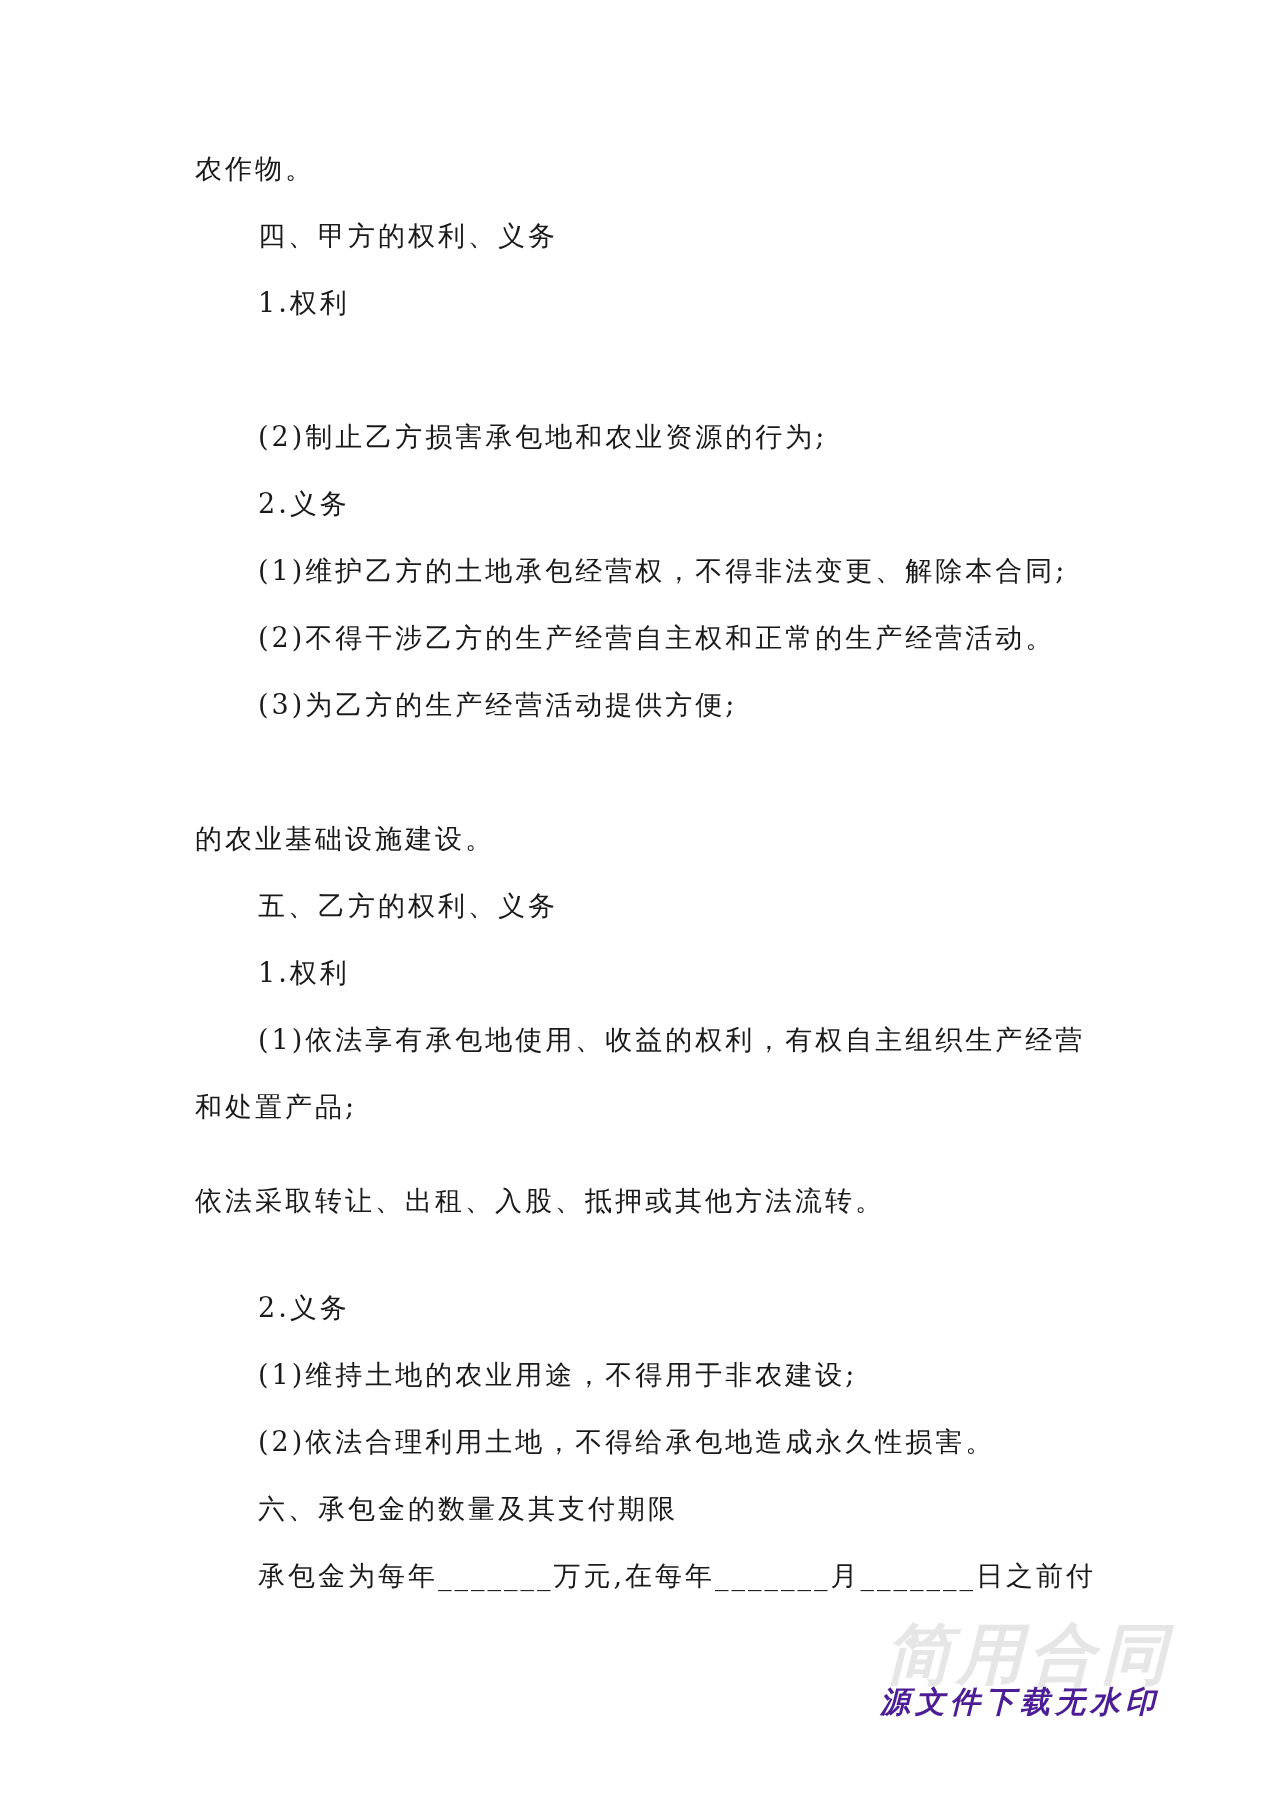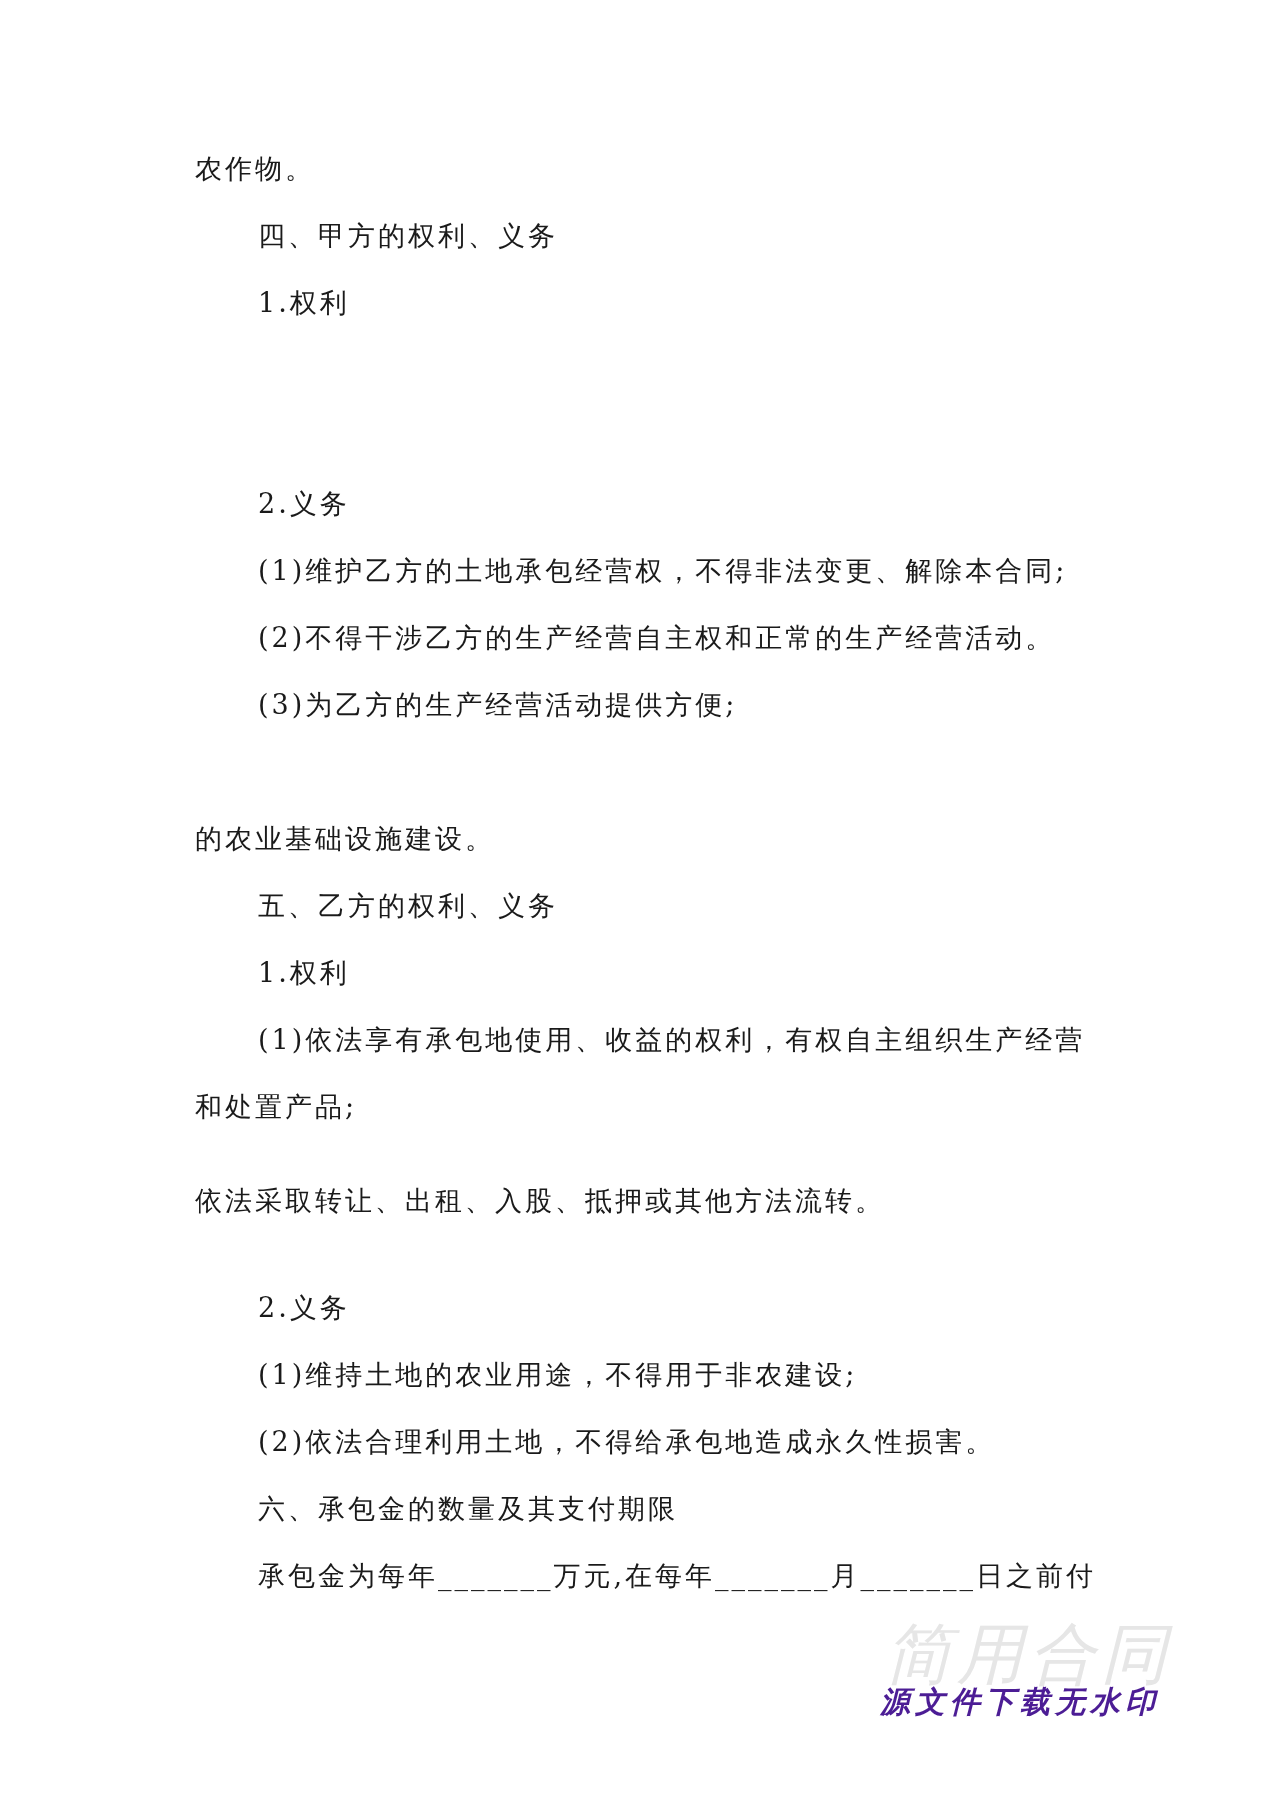--- a/index.html
+++ b/index.html
@@ -1,31 +1,32 @@
 <!DOCTYPE html>
 <html><head>
 <meta charset="utf-8">
 <style>
   html, body { margin: 0; padding: 0; background: #ffffff; }
   body { width: 1280px; height: 1810px; position: relative; overflow: hidden;
          font-family: "DejaVu Serif", "Liberation Serif", serif; color: #1a1a1a; }
   .page { position: absolute; left: 0; top: 0; width: 1280px; height: 1317px; }
   .line { position: absolute; font-size: 27px; letter-spacing: 3px; white-space: nowrap; line-height: 34px; }
   .wm-main { position: absolute; left: 885px; top: 1610px; font-family: "DejaVu Sans", sans-serif;
-             font-size: 66px; font-weight: normal; font-style: italic; color: #e6e6e6; letter-spacing: 6px; }
+             font-size: 66px; font-weight: bold; font-style: italic; color: #e6e6e6; letter-spacing: 6px; }
   .wm-sub { position: absolute; left: 880px; top: 1682px; font-family: "DejaVu Sans", sans-serif;
             font-size: 30px; font-weight: bold; font-style: italic; color: #4c1d95; letter-spacing: 5px; }
 </style>
 </head>
 <body>
 
 <div class="page">
   <div class="line" style="left:195px;top:152px">农作物。</div>
   <div class="line" style="left:258px;top:219px">四、甲方的权利、义务</div>
   <div class="line" style="left:258px;top:286px">1.权利</div>
+  <div class="line" style="left:258px;top:420px">(2)制止乙方损害承包地和农业资源的行为;</div>
   <div class="line" style="left:258px;top:487px">2.义务</div>
   <div class="line" style="left:258px;top:554px">(1)维护乙方的土地承包经营权，不得非法变更、解除本合同;</div>
   <div class="line" style="left:258px;top:621px">(2)不得干涉乙方的生产经营自主权和正常的生产经营活动。</div>
   <div class="line" style="left:258px;top:688px">(3)为乙方的生产经营活动提供方便;</div>
   <div class="line" style="left:195px;top:822px">的农业基础设施建设。</div>
   <div class="line" style="left:258px;top:889px">五、乙方的权利、义务</div>
   <div class="line" style="left:258px;top:956px">1.权利</div>
   <div class="line" style="left:258px;top:1023px">(1)依法享有承包地使用、收益的权利，有权自主组织生产经营</div>
   <div class="line" style="left:195px;top:1090px">和处置产品;</div>
   <div class="line" style="left:195px;top:1184px">依法采取转让、出租、入股、抵押或其他方法流转。</div>

